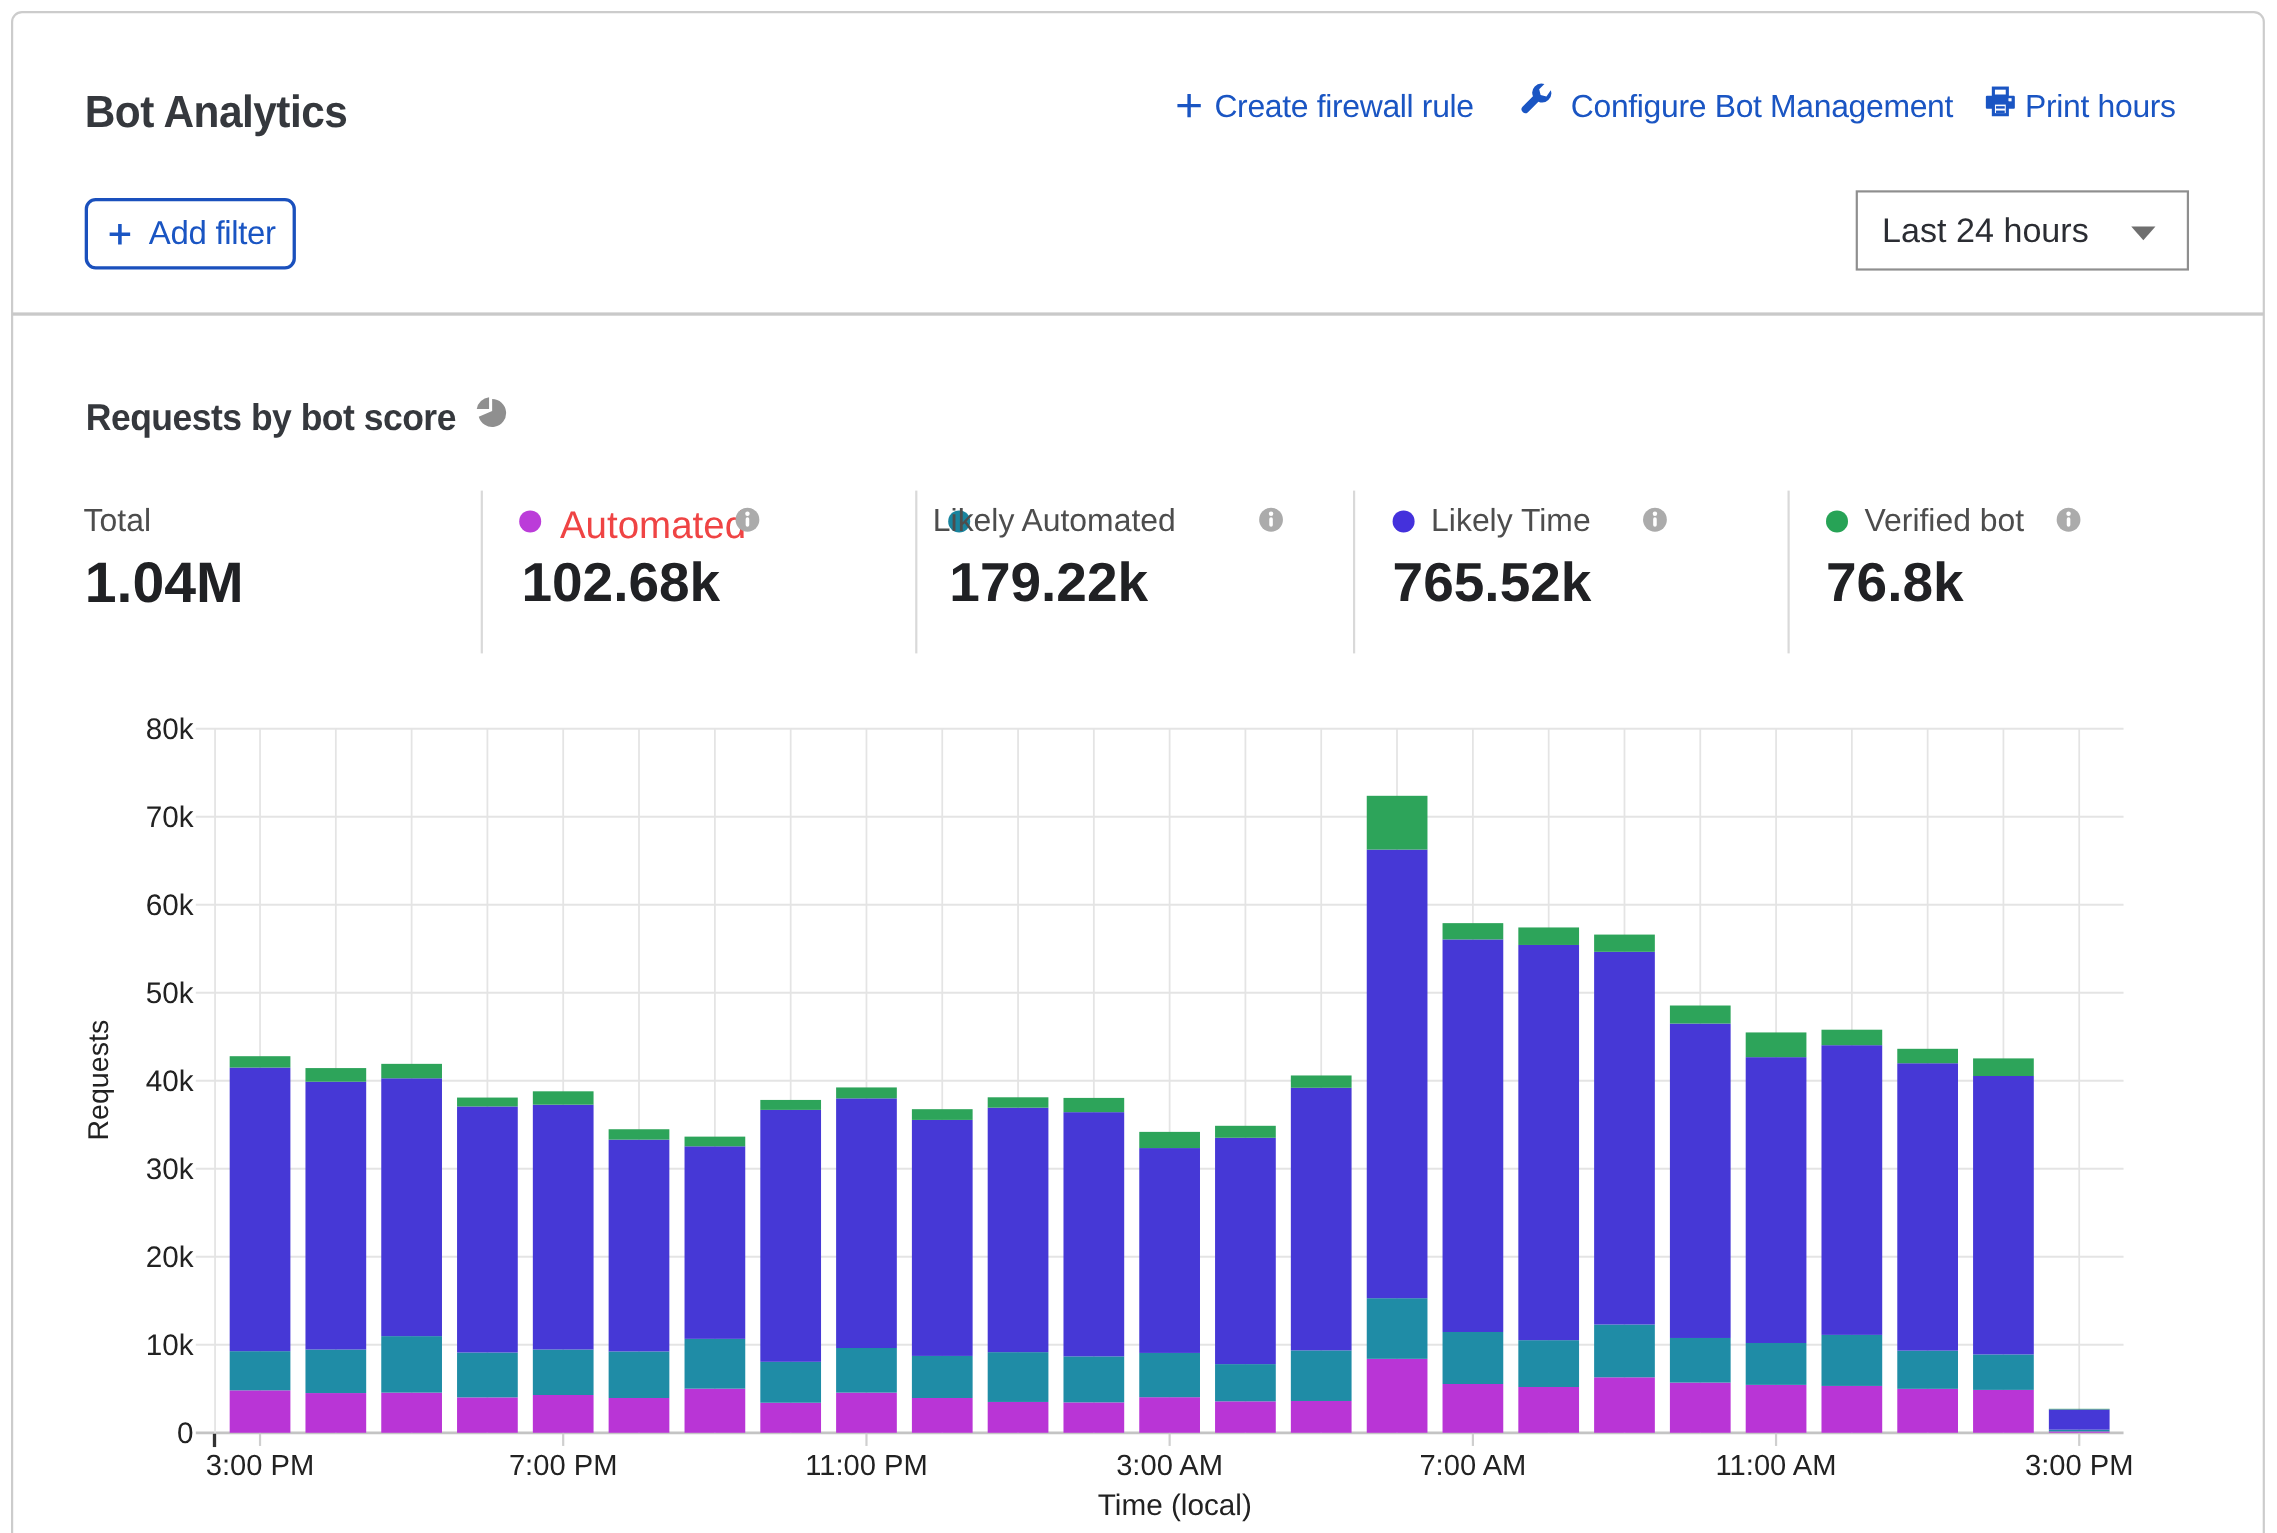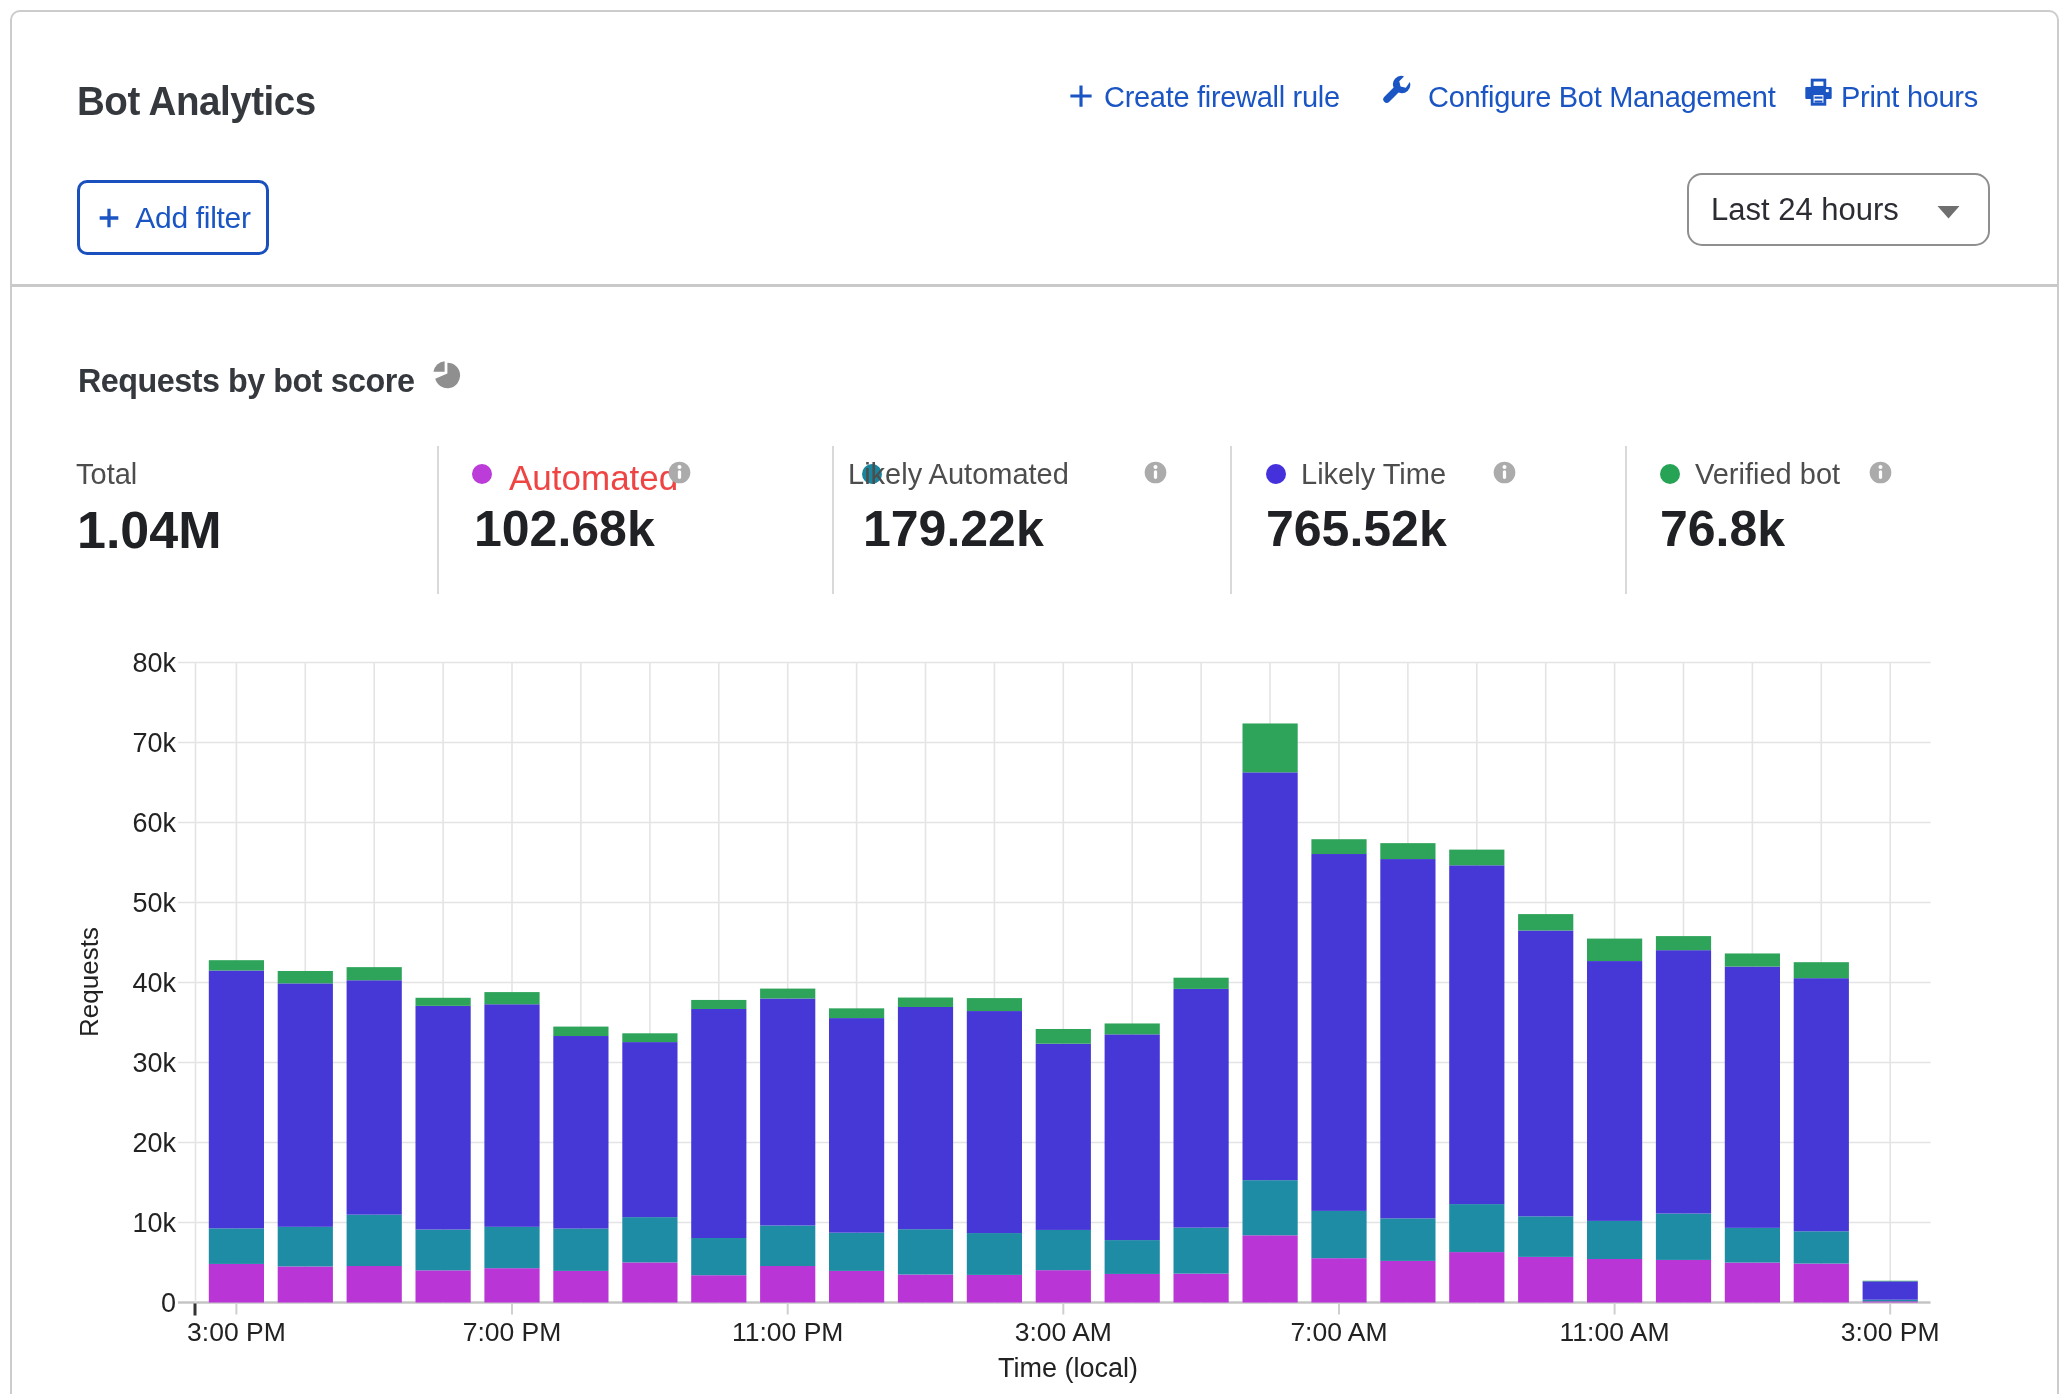--- a/index.html
+++ b/index.html
@@ -27,28 +27,28 @@
 <svg class="abs" style="left:1803px;top:77px" width="31" height="31" viewBox="0 0 24 24">
     <rect x="7.1" y="2.4" width="9.8" height="5.6" fill="#fff" stroke="#1a55c3" stroke-width="2.2"></rect>
     <rect x="1.8" y="7.8" width="20.4" height="9.2" rx="0.8" fill="#1a55c3"></rect>
     <rect x="17.7" y="9.5" width="2.2" height="2.2" fill="#fff"></rect>
     <rect x="7.1" y="12.9" width="9.8" height="8.2" fill="#fff" stroke="#1a55c3" stroke-width="2.2"></rect>
     <rect x="8.9" y="15.1" width="6.2" height="1.7" fill="#1a55c3"></rect>
     <rect x="8.9" y="18.2" width="6.2" height="1.7" fill="#1a55c3"></rect>
   </svg>
 <div class="abs" style="left:1841px;top:81px;color:#1a55c3;font-size:29px;letter-spacing:-0.3px;white-space:nowrap">Print hours</div>
 
-<div class="abs" style="left:77px;top:180px;width:192px;height:75px;border:3px solid #1a50bd;border-radius:10px;display:flex;align-items:center;justify-content:center;color:#1a55c3;font-size:30px;letter-spacing:-0.3px">
+<div class="abs" style="left:77px;top:180px;width:192px;height:65px;border:3px solid #1a50bd;border-radius:10px;display:flex;align-items:center;justify-content:center;color:#1a55c3;font-size:30px;letter-spacing:-0.3px">
   <svg width="28" height="28" viewBox="0 0 24 24" style="margin-right:12px">
       <path d="M10.6 4h2.8v6.6H20v2.8h-6.6V20h-2.8v-6.6H4v-2.8h6.6z" fill="#1a55c3"></path>
     </svg>
   Add filter
 </div>
 
-<div class="abs" style="left:1687px;top:173px;width:303px;height:73px;border:2.5px solid #8f8f8f;border-radius:15px;background:#fff">
+<div class="abs" style="left:1687px;top:173px;width:303px;height:73px;border:2.5px solid #8f8f8f;border-radius:0;background:#fff">
   <span style="position:absolute;left:22px;top:17px;font-size:31px;color:#2b2d33;white-space:nowrap">Last 24 hours</span>
   <svg width="23" height="14" viewBox="0 0 23 14" style="position:absolute;right:28px;top:30px">
       <path d="M0.5 1h22L11.5 13.5z" fill="#6f6f6f"></path>
     </svg>
 </div>
 
 <div class="abs" style="left:78px;top:361px;font-size:34px;font-weight:bold;color:#35383d;letter-spacing:-0.5px;transform:scaleX(0.95);transform-origin:0 0">Requests by bot score</div>
 <svg class="abs" style="left:431px;top:360px" width="30" height="30" viewBox="0 0 32 32">
   <path d="M17.5 14.5 V3 a13.5 13.5 0 1 1-13 17z" fill="#8f8f8f"></path>
   <path d="M14.5 12.5 H2.6 A13.5 13.5 0 0 1 14.5 1.2z" fill="#8f8f8f"></path>

